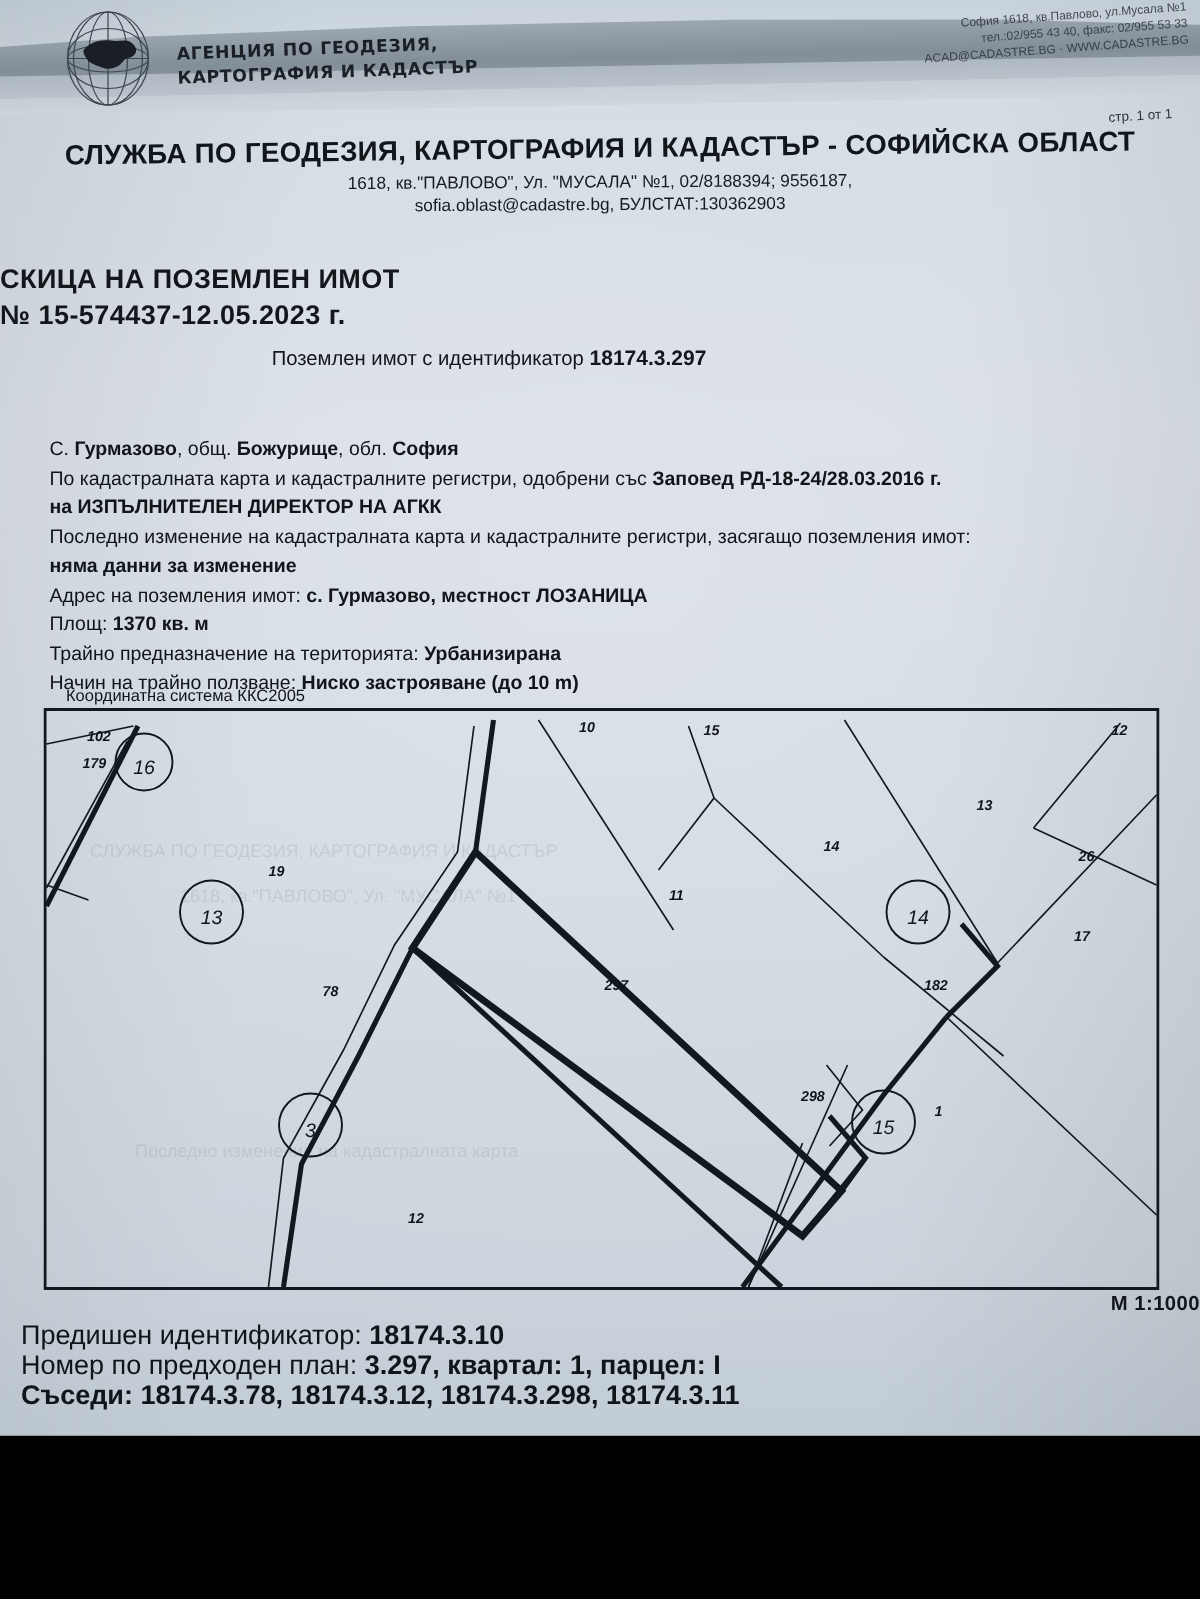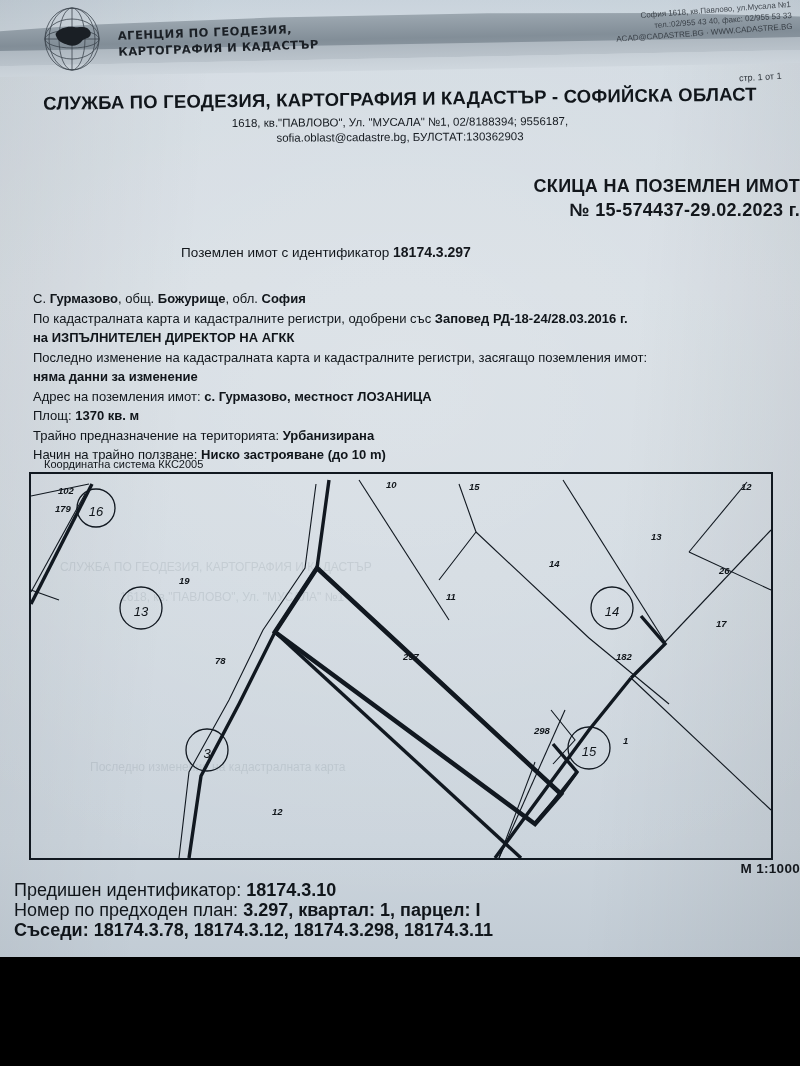--- a/index.html
+++ b/index.html
@@ -73,26 +73,26 @@
     transform:rotate(-0.75deg);
   }
   #office-addr{
     margin-top:5px;font-size:11.5px;line-height:15px;color:#161b21;
     transform:rotate(-0.35deg);
   }
   #office-addr span{display:block;}
 
   
   #doc-title{
-    position:absolute;left:0;top:174px;width:800px;text-align:right;
+    position:absolute;left:0;top:174px;width:800px;text-align:left;
     font-size:18px;font-weight:700;letter-spacing:.3px;line-height:24px;
   }
   #doc-title span{display:block;}
   #identifier-line{
-    position:absolute;left:0;top:244px;width:652px;text-align:center;
+    position:absolute;left:0;top:230px;width:652px;text-align:center;
     font-size:13.5px;
   }
   #identifier-line b{font-size:14px;}
 
   
   #details{
     position:absolute;left:33px;top:272px;width:740px;
     font-size:13px;line-height:19.5px;color:#10151a;margin-top:17px;
   }
   #details .row{white-space:nowrap;}
@@ -176,21 +176,21 @@
   <div id="office">
     <div id="office-title">СЛУЖБА ПО ГЕОДЕЗИЯ, КАРТОГРАФИЯ И КАДАСТЪР - СОФИЙСКА ОБЛАСТ</div>
     <div id="office-addr">
       <span>1618, кв."ПАВЛОВО", Ул. "МУСАЛА" №1, 02/8188394; 9556187,</span>
       <span>sofia.oblast@cadastre.bg, БУЛСТАТ:130362903</span>
     </div>
   </div>
 
   <div id="doc-title">
     <span>СКИЦА НА ПОЗЕМЛЕН ИМОТ</span>
-    <span>№ 15-574437-29.02.2023 г.</span>
+    <span>№ 15-574437-12.05.2023 г.</span>
   </div>
 
   <div id="identifier-line">
     <span>Поземлен имот с  идентификатор</span>
     <b>18174.3.297</b>
   </div>
 
   <div id="details">
     <div class="row">
       <span>С. </span><b>Гурмазово</b><span>, общ. </span><b>Божурище</b><span>, обл. </span><b>София</b>

